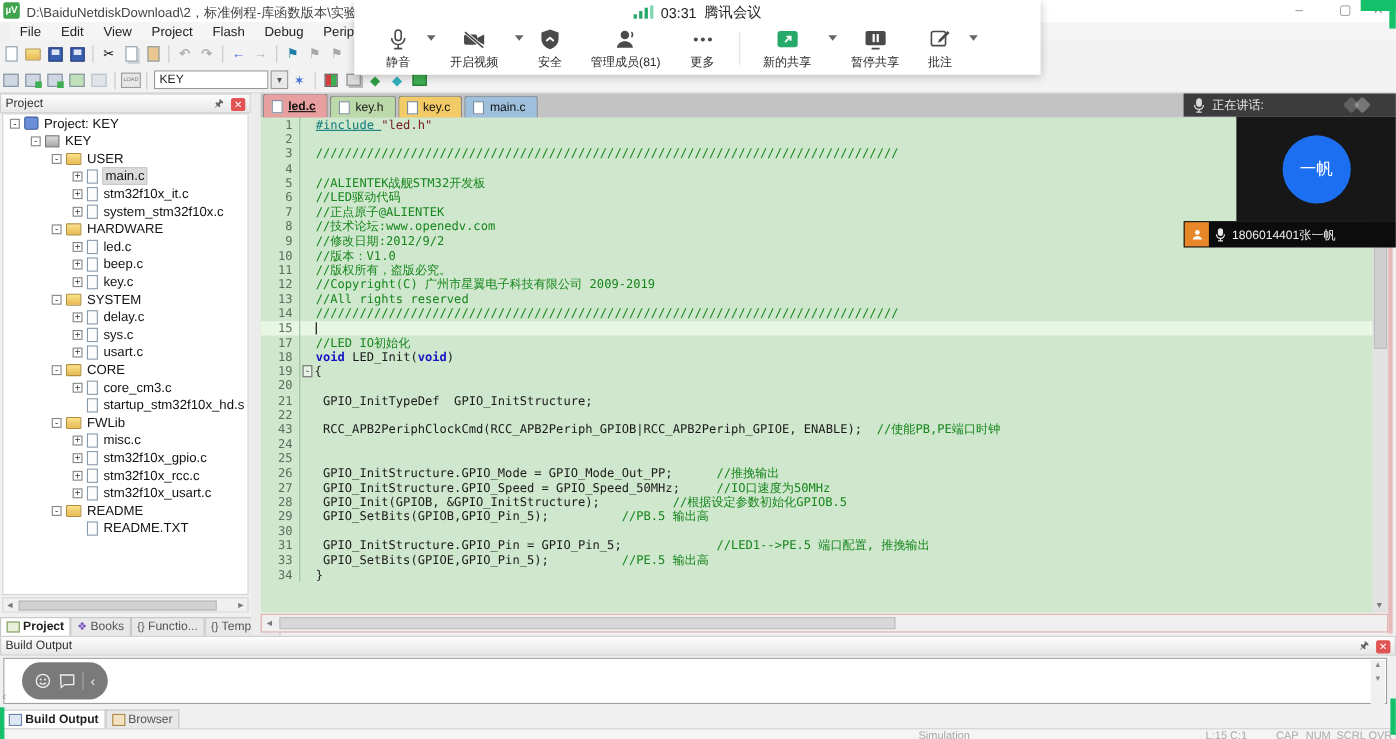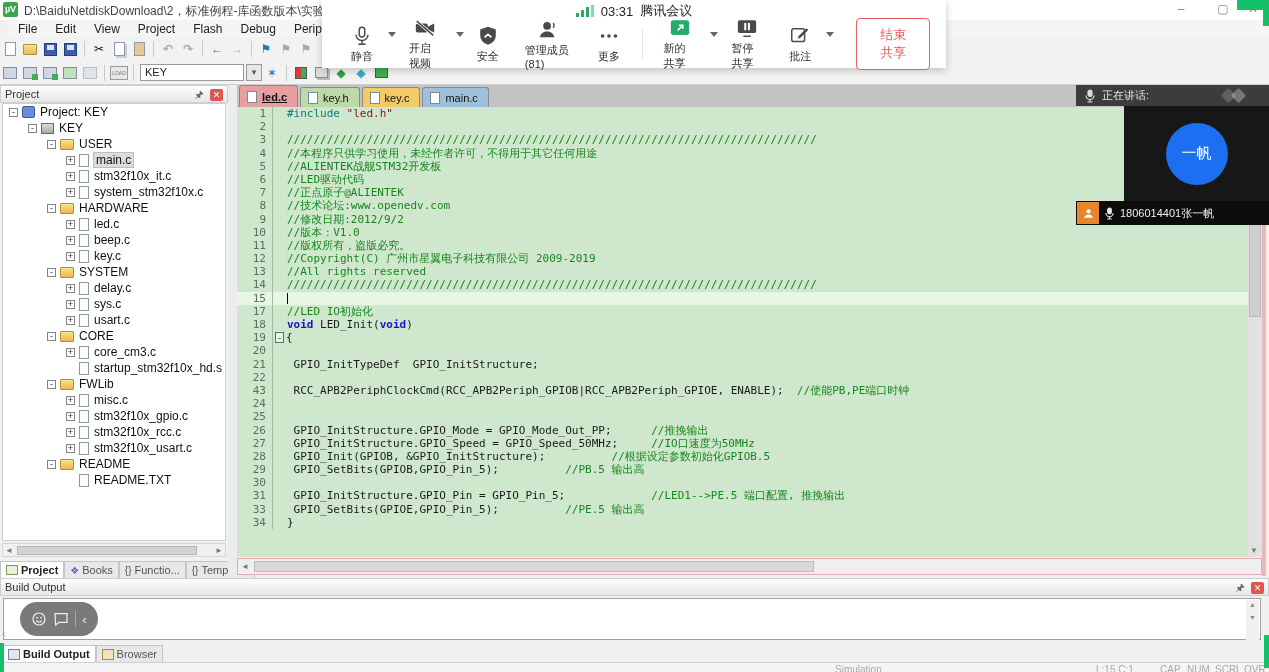--- a/index.html
+++ b/index.html
@@ -70,21 +70,21 @@
   .etab { display:flex; align-items:center; gap:5px; height:20px; padding:0 10px 0 7px; margin-right:2px; border:1px solid #8a8a8a; border-bottom:none; border-radius:3px 3px 0 0; font-size:11px; color:#111; }
   .etab.act { height:22px; font-weight:bold; }
   .doc-ic { width:10px; height:12px; background:#fff; border:1px solid #7a8a98; display:inline-block; }
   .code-area { position:absolute; left:237px; top:107px; width:1011px; height:450px; background:#cfe7cc; overflow:hidden; font-family:"DejaVu Sans Mono", monospace; font-size:11px; }
   .cl { display:flex; height:13.2px; line-height:13.2px; white-space:pre; }
   .cl.cur { background:#e7f7e4; }
   .ln { flex:none; width:36px; text-align:right; padding-right:6px; color:#5c6e5c; border-right:1px solid #9fbf9f; }
   .fm { flex:none; width:14px; text-align:center; color:#333; }
   .fm.box { font-size:9px; line-height:11px; height:11px; width:9px; margin:1px 2px 0 2px; border:1px solid #6a6a6a; background:#e8f4e6; }
   .lt { flex:none; }
-  .tk-p { color:#0f7b7b; } .tk-s { color:#7b2020; } .tk-c { color:#17861e; }
+  .tk-p { color:#0f7b7b;text-decoration:underline; } .tk-s { color:#7b2020; } .tk-c { color:#17861e; }
   .tk-k { color:#1414c8; font-weight:bold; } .tk-t { color:#1a1a1a; }
   .caret { display:inline-block; width:1px; height:11px; background:#000; vertical-align:-2px; }
   .evsb { position:absolute; left:1248px; top:107px; width:14px; height:450px; background:#e2e2e2; }
   .evsb .thumb { position:absolute; left:1px; top:0; width:12px; height:210px; background:#cfcfcf; border:1px solid #bbb; }
   .evsb .da { position:absolute; left:2px; bottom:2px; font-size:8px; color:#777; }
   .editor-rborder { position:absolute; left:1262px; top:85px; width:4px; height:491px; background:#e8b9b9; }
   .ehsb { position:absolute; left:237px; top:558px; width:1025px; height:17px; background:#efefef; border:1px solid #e3acac; }
   .ehsb .la { position:absolute; left:3px; top:3px; font-size:8px; color:#777; }
   .ehsb .thumb { position:absolute; left:16px; top:2px; width:560px; height:11px; background:#d8d8d8; border:1px solid #bdbdbd; }
 
@@ -404,21 +404,21 @@
       </div>
       <div class="etab" style="background: rgb(159, 192, 220);">
         <span class="doc-ic"></span>
         <span>main.c</span>
       </div>
     </div>
   <div class="code-area" id="codelines">
       <div class="cl"><span class="ln">1</span><span class="fm"></span><span class="lt"><span class="tk-p">#include </span><span class="tk-s">"led.h"</span></span></div>
       <div class="cl"><span class="ln">2</span><span class="fm"></span><span class="lt"></span></div>
       <div class="cl"><span class="ln">3</span><span class="fm"></span><span class="lt"><span class="tk-c">////////////////////////////////////////////////////////////////////////////////</span></span></div>
-      <div class="cl"><span class="ln">4</span><span class="fm"></span><span class="lt"><span class="tk-c">//本程序只供学习使用，未经作者许可，不得用于其它任何用途</span></span></div>
+      <div class="cl"><span class="ln">4</span><span class="fm"></span></div>
       <div class="cl"><span class="ln">5</span><span class="fm"></span><span class="lt"><span class="tk-c">//ALIENTEK战舰STM32开发板</span></span></div>
       <div class="cl"><span class="ln">6</span><span class="fm"></span><span class="lt"><span class="tk-c">//LED驱动代码</span></span></div>
       <div class="cl"><span class="ln">7</span><span class="fm"></span><span class="lt"><span class="tk-c">//正点原子@ALIENTEK</span></span></div>
       <div class="cl"><span class="ln">8</span><span class="fm"></span><span class="lt"><span class="tk-c">//技术论坛:www.openedv.com</span></span></div>
       <div class="cl"><span class="ln">9</span><span class="fm"></span><span class="lt"><span class="tk-c">//修改日期:2012/9/2</span></span></div>
       <div class="cl"><span class="ln">10</span><span class="fm"></span><span class="lt"><span class="tk-c">//版本：V1.0</span></span></div>
       <div class="cl"><span class="ln">11</span><span class="fm"></span><span class="lt"><span class="tk-c">//版权所有，盗版必究。</span></span></div>
       <div class="cl"><span class="ln">12</span><span class="fm"></span><span class="lt"><span class="tk-c">//Copyright(C) 广州市星翼电子科技有限公司 2009-2019</span></span></div>
       <div class="cl"><span class="ln">13</span><span class="fm"></span><span class="lt"><span class="tk-c">//All rights reserved</span></span></div>
       <div class="cl"><span class="ln">14</span><span class="fm"></span><span class="lt"><span class="tk-c">////////////////////////////////////////////////////////////////////////////////</span></span></div>
@@ -564,21 +564,20 @@
         <span>暂停共享</span>
       </div>
       <div class="mbtn">
         <svg width="22" height="22" viewBox="0 0 24 24">
             <rect x="3" y="4" width="14" height="14" rx="2" fill="none" stroke="#4a4a4a" stroke-width="1.6"></rect>
             <path d="M21 5.5L12.5 14l-3 1.1 1-3L19 3.5z" fill="#4a4a4a"></path>
           </svg>
         <span>批注</span>
       </div>
       <div class="mcaret"></div>
-      <button class="end-share">结束共享</button>
     </div>
   </div>
 
   <div class="vidpanel">
     <div class="vid-head">
       <svg width="12" height="14" viewBox="0 0 24 28">
           <g fill="none" stroke="#dcdcdc" stroke-width="2.4">
             <rect x="8" y="2" width="8" height="13" rx="4" fill="#dcdcdc"></rect>
             <path d="M4 13a8 8 0 0 0 16 0"></path>
             <path d="M12 21v4M7 26h10"></path>

